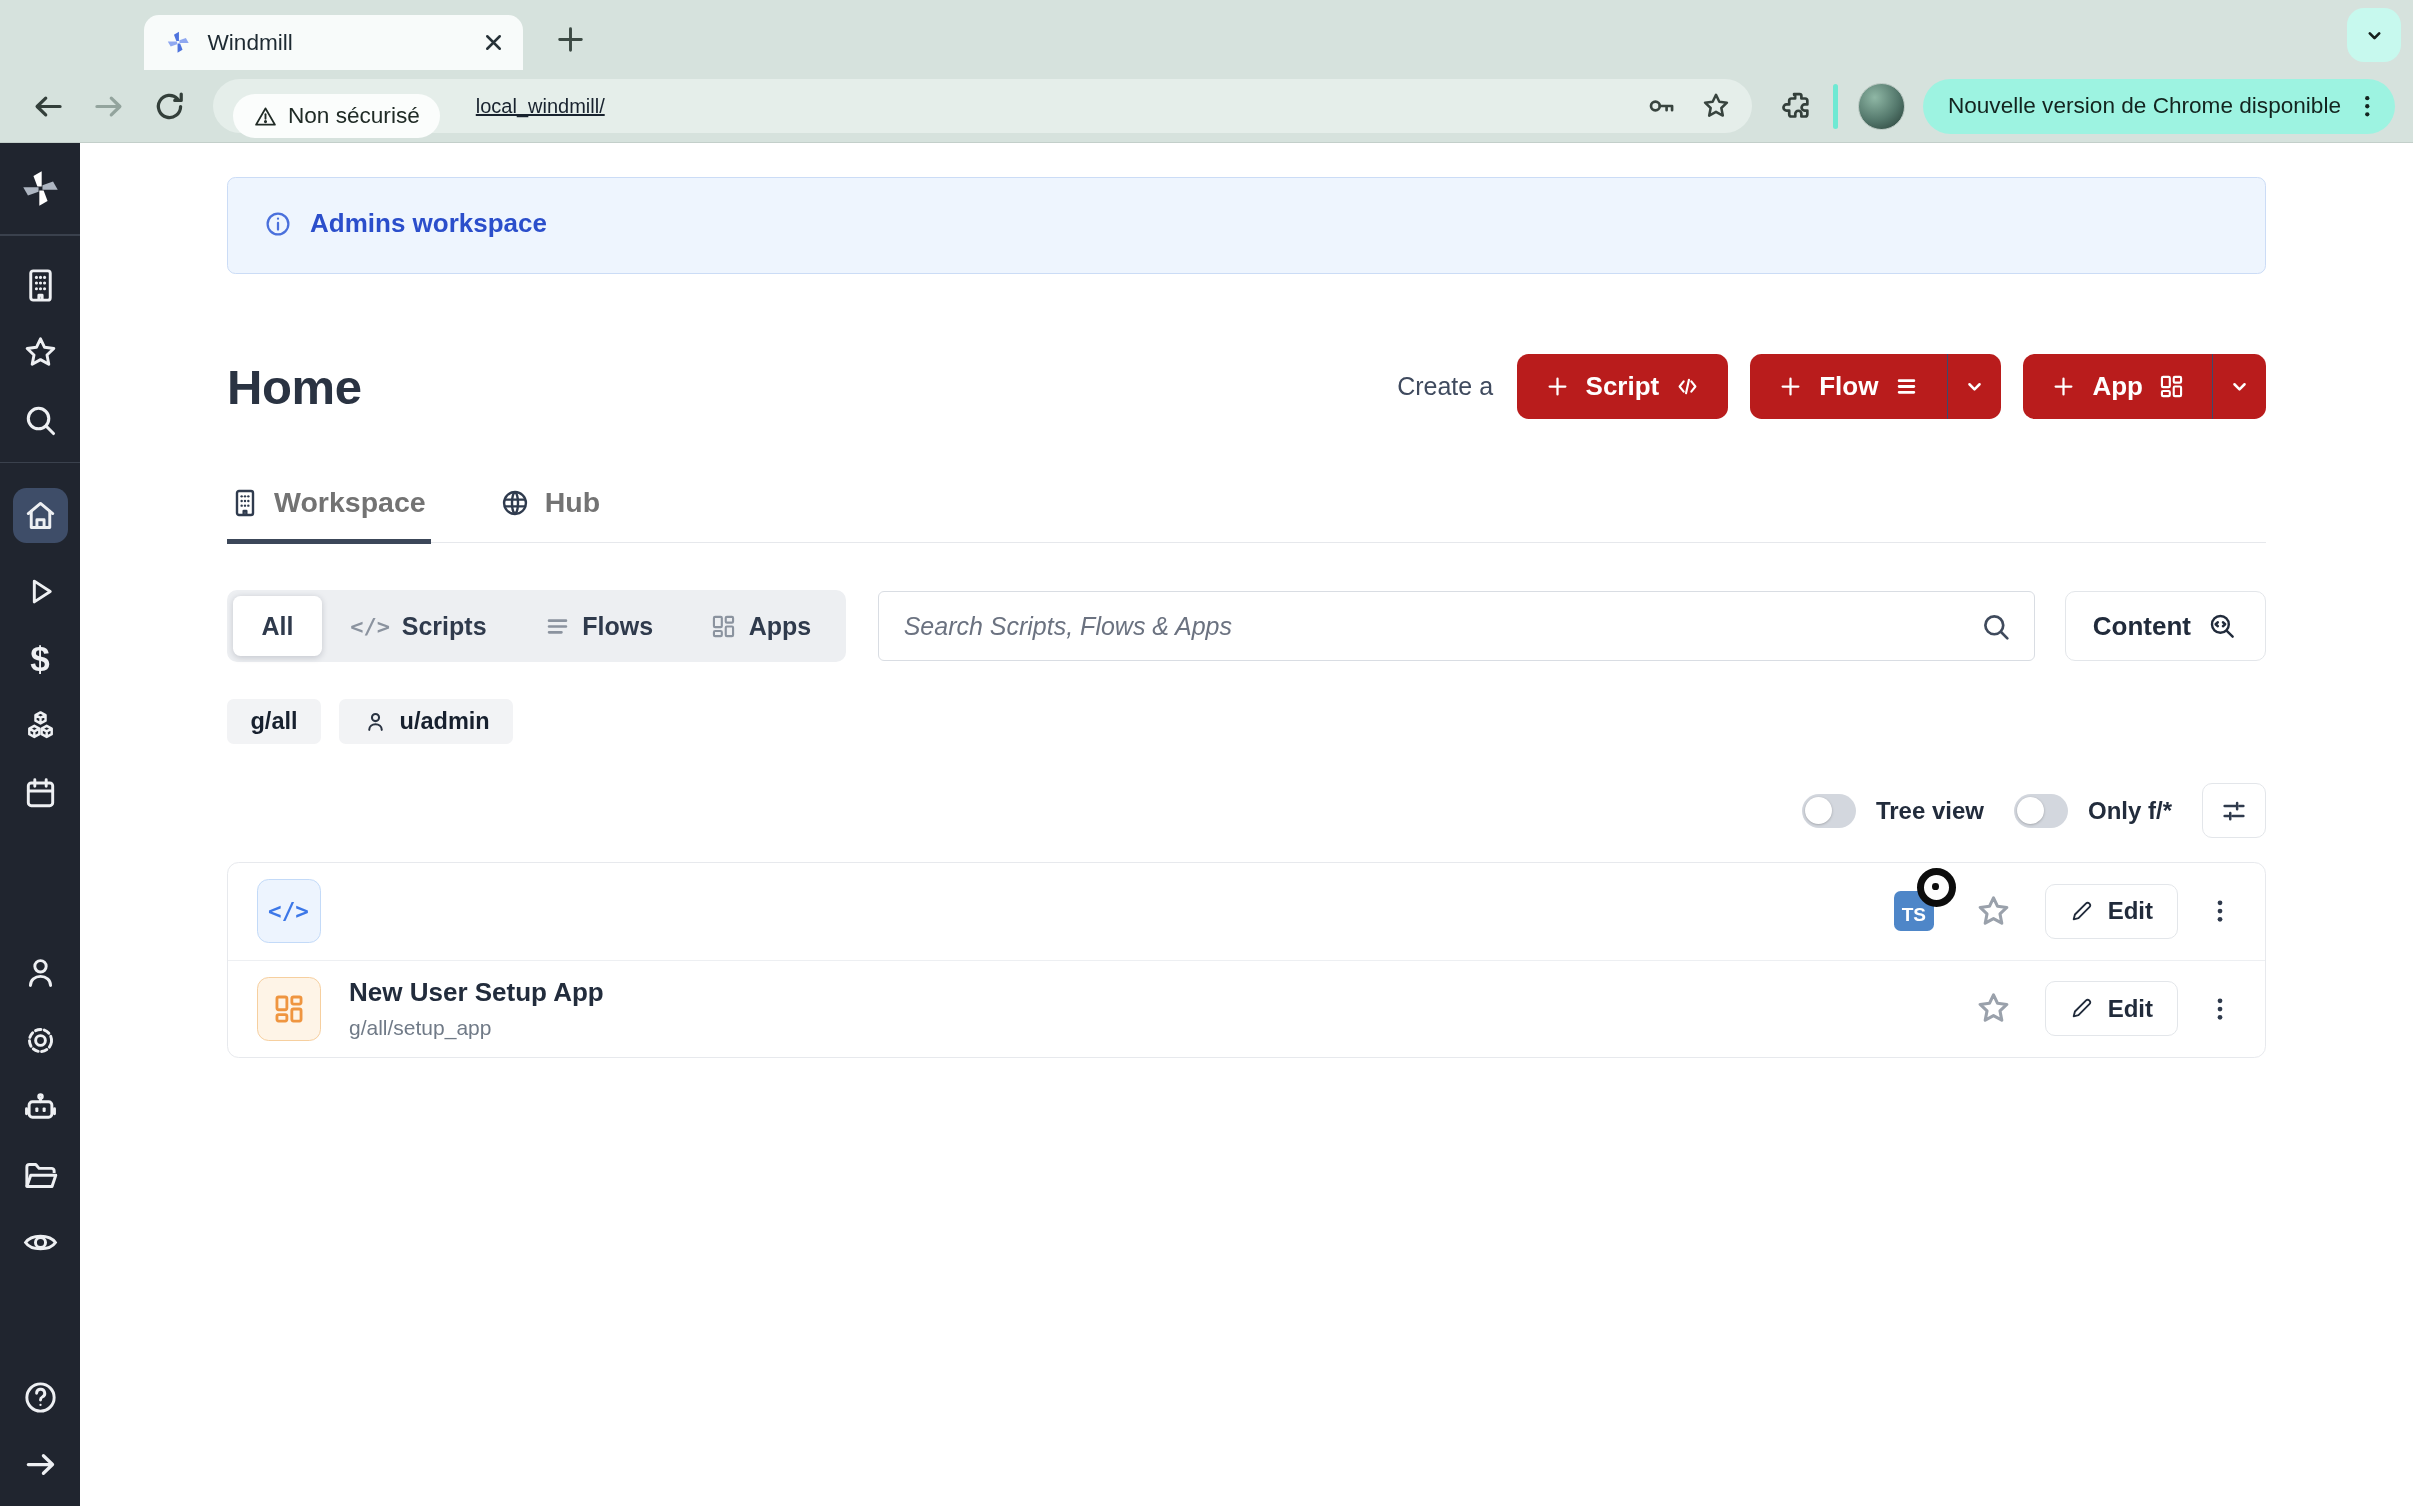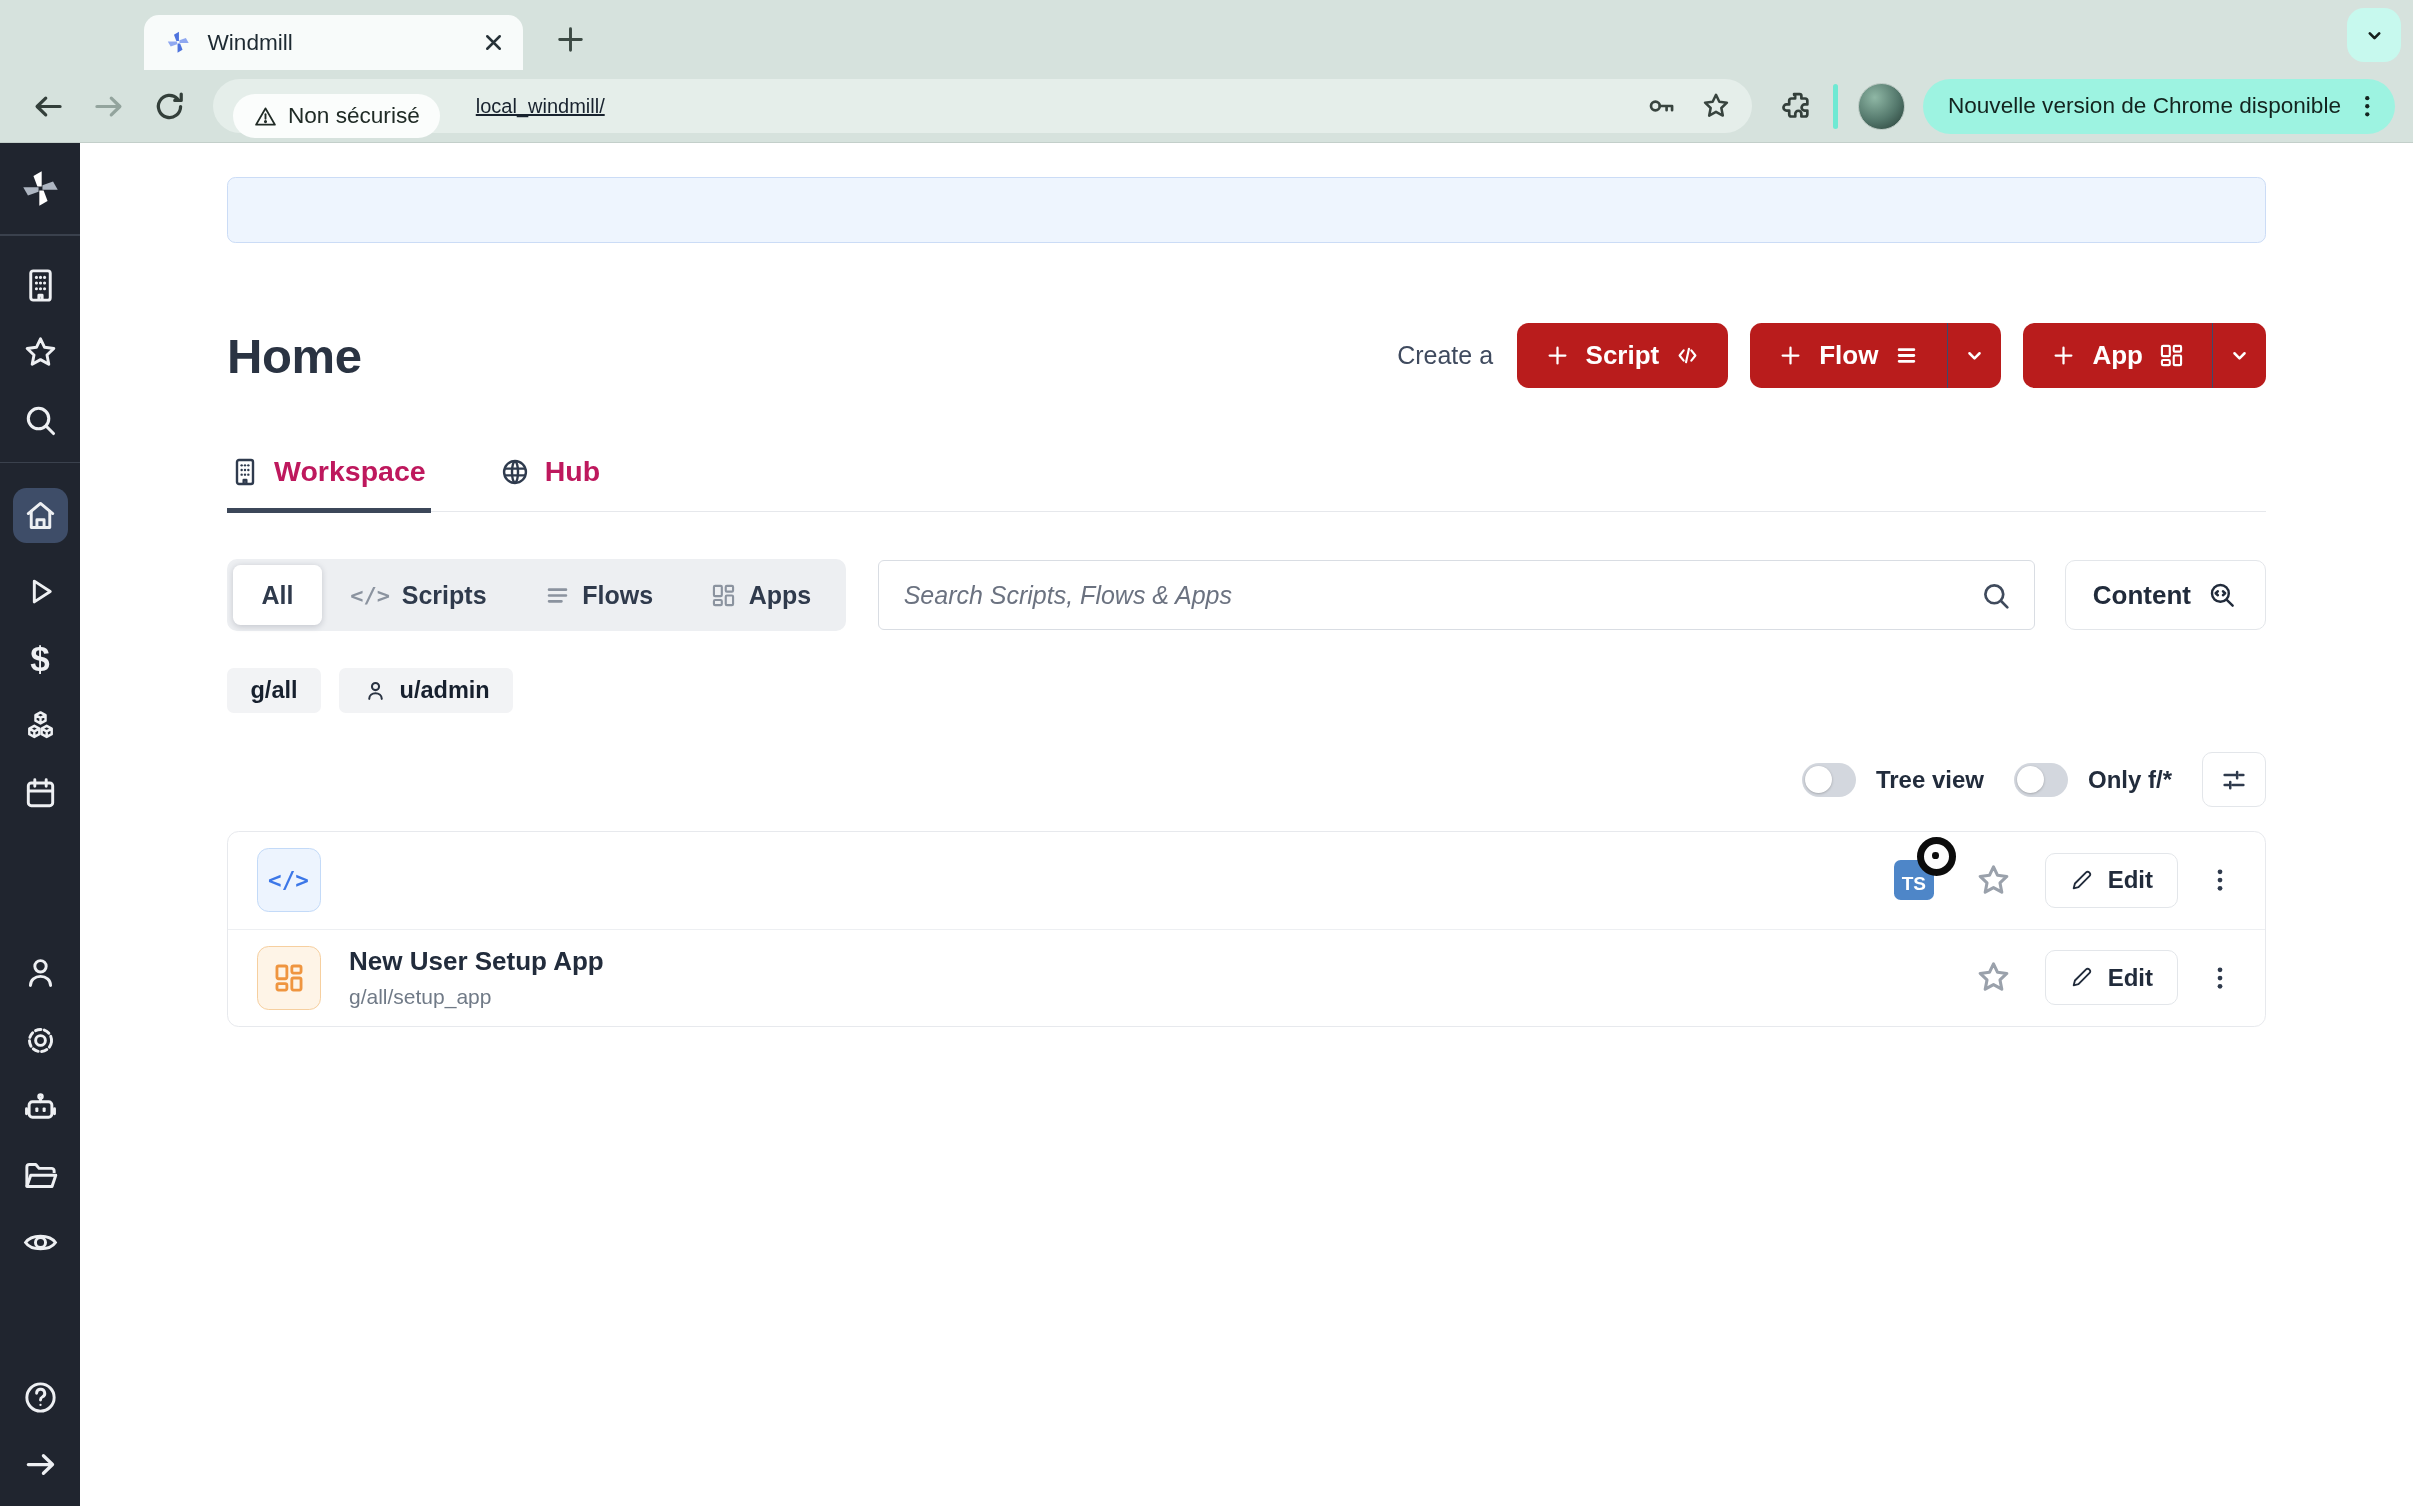--- a/index.html
+++ b/index.html
@@ -72,21 +72,21 @@
     align-items:stretch; font-size:26px; font-weight:700; overflow:hidden; }
   .btn-main { display:flex; align-items:center; gap:15px; padding:0 27px; }
   .btn-caret { width:54px; display:flex; align-items:center; justify-content:center;
     border-left:1.7px solid #3c4a6b; }
   .w-ic { width:27px; height:27px; color:#fff; }
   .btn-row { display:flex; gap:22px; }
 
   
   .tabs { margin-top:67px; display:flex; gap:67px; border-bottom:1.7px solid #e6e8ec; }
   .ws-tab { display:flex; align-items:center; gap:13.4px; padding:0 5px 20px 1.7px;
-    font-size:28.5px; font-weight:600; color:#be185d; border-bottom:5.9px solid transparent; margin-bottom:-1.7px; }
+    font-size:28.5px; font-weight:600; color:#737373; border-bottom:5.9px solid transparent; margin-bottom:-1.7px; }
   .ws-tab.active { border-bottom-color:#3c4759; }
   .tab-ic { width:32px; height:32px; color:#2f3b4e; }
 
   
   .filter-row { margin-top:47px; display:flex; align-items:center; }
   .segmented { background:#edeff2; border-radius:10px; padding:5.9px; display:flex; }
   .seg { height:60px; display:flex; align-items:center; gap:11.7px; padding:0 28.5px;
     font-size:25px; font-weight:600; color:#2f3a4c; border-radius:7.5px; }
   .seg.selected { background:#fff; box-shadow:0 1.7px 6.7px rgba(20,30,50,.18); }
   .seg-ic { width:27px; height:27px; color:#8b939f; }
@@ -362,20 +362,30 @@
         <svg viewBox="0 0 24 24" fill="none" stroke="currentColor" stroke-width="2" stroke-linecap="round" stroke-linejoin="round">
             <path d="M4.5 12H19M13.8 6.6 19.4 12l-5.6 5.4"></path>
           </svg>
       </span>
     </div>
   </div>
 
   <div class="main">
 
     <div class="banner">
+      <div class="banner-head">
+        <span class="info-ic">
+          <svg viewBox="0 0 24 24" fill="none" stroke="currentColor" stroke-width="1.8" stroke-linecap="round">
+              <circle cx="12" cy="12" r="8.3"></circle>
+              <path d="M12 11v5.4"></path>
+              <circle cx="12" cy="7.7" r=".9" fill="currentColor" stroke="none"></circle>
+            </svg>
+        </span>
+        <span class="banner-title">Admins workspace</span>
+      </div>
     </div>
 
     <div class="page-head">
       <h1 class="page-title">Home</h1>
       <div class="create-zone">
         <span class="create-label">Create a</span>
         <div class="btn-row">
           <div class="btn-primary">
             <span class="btn-main">
               <span class="w-ic">

